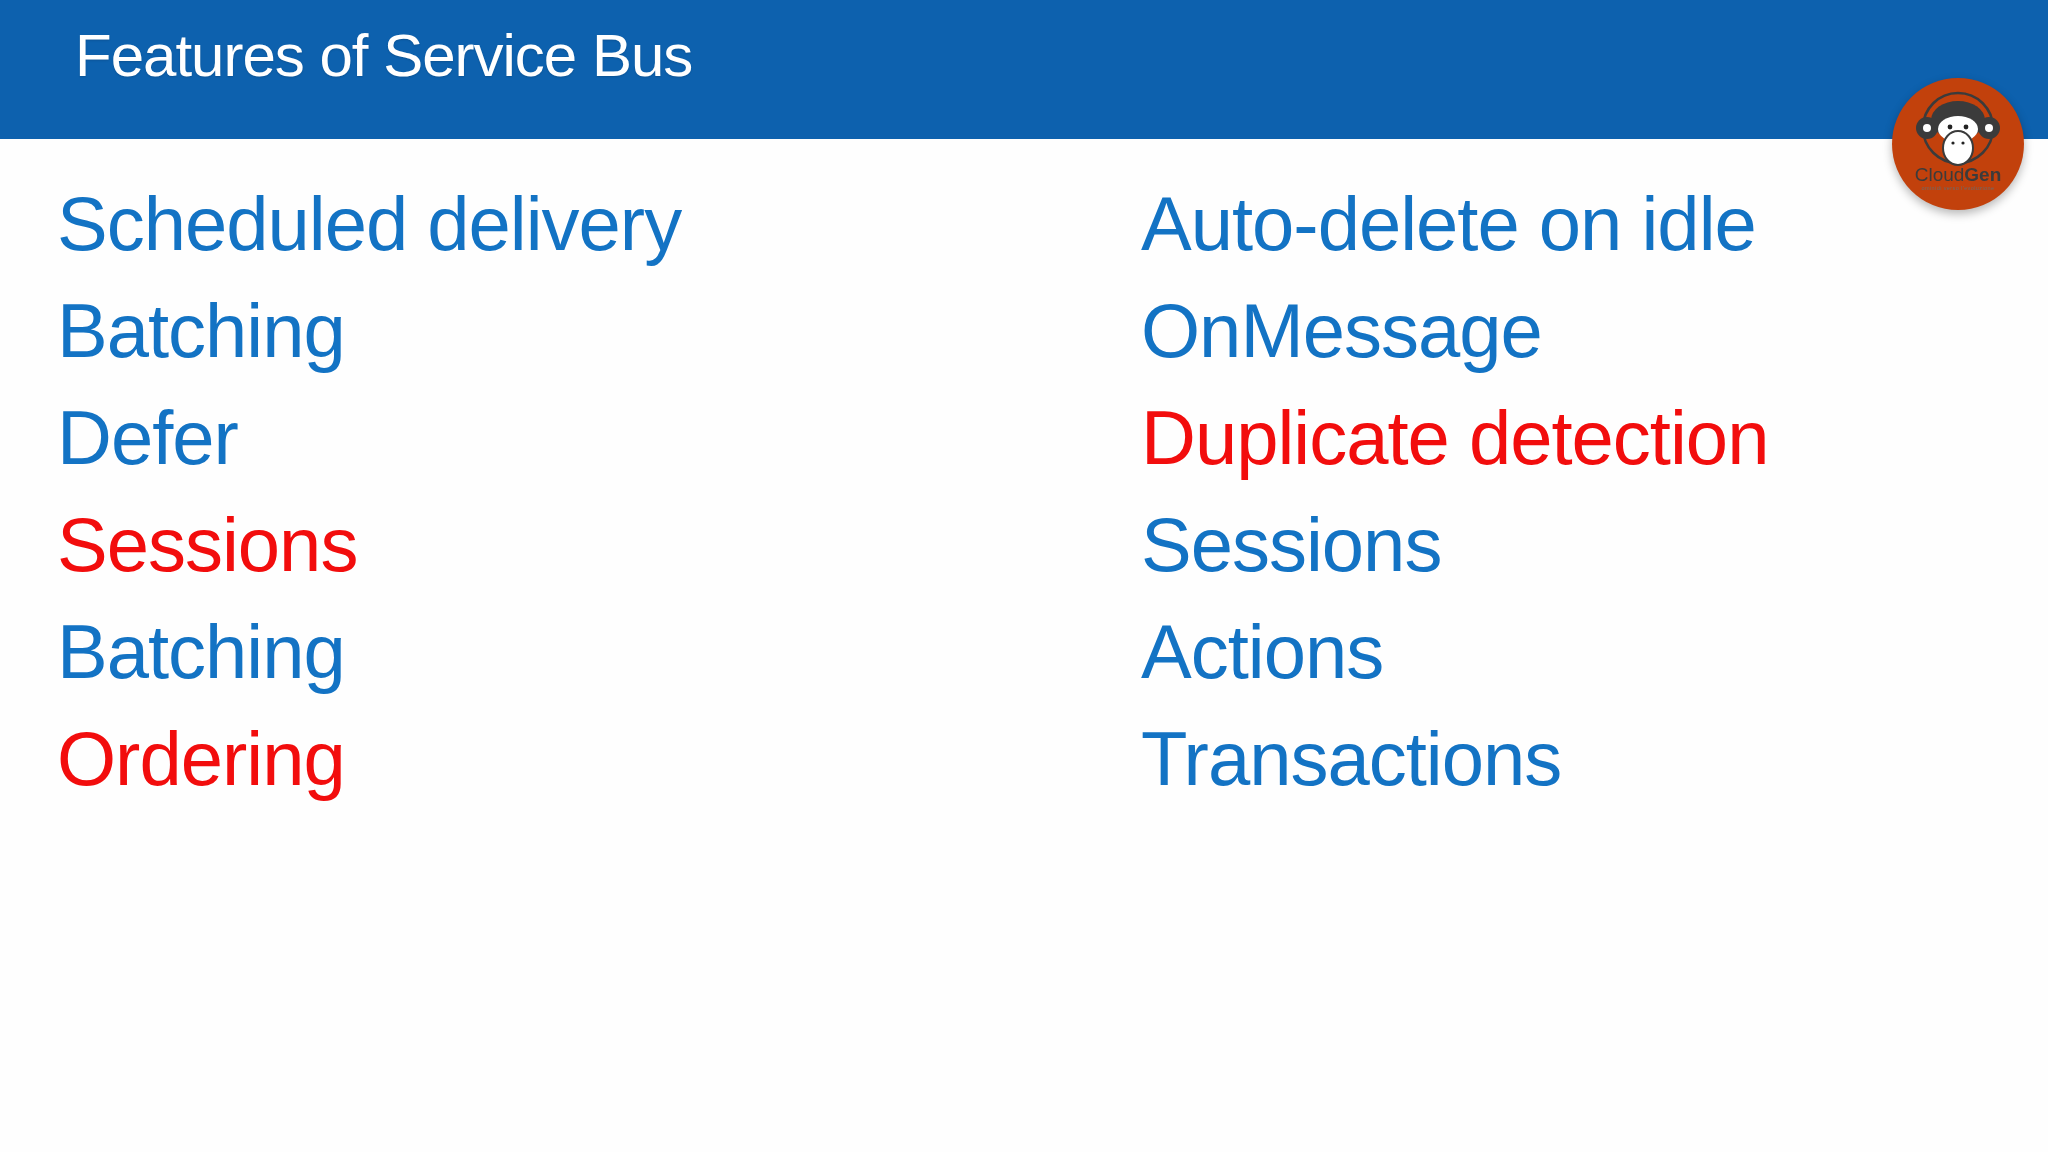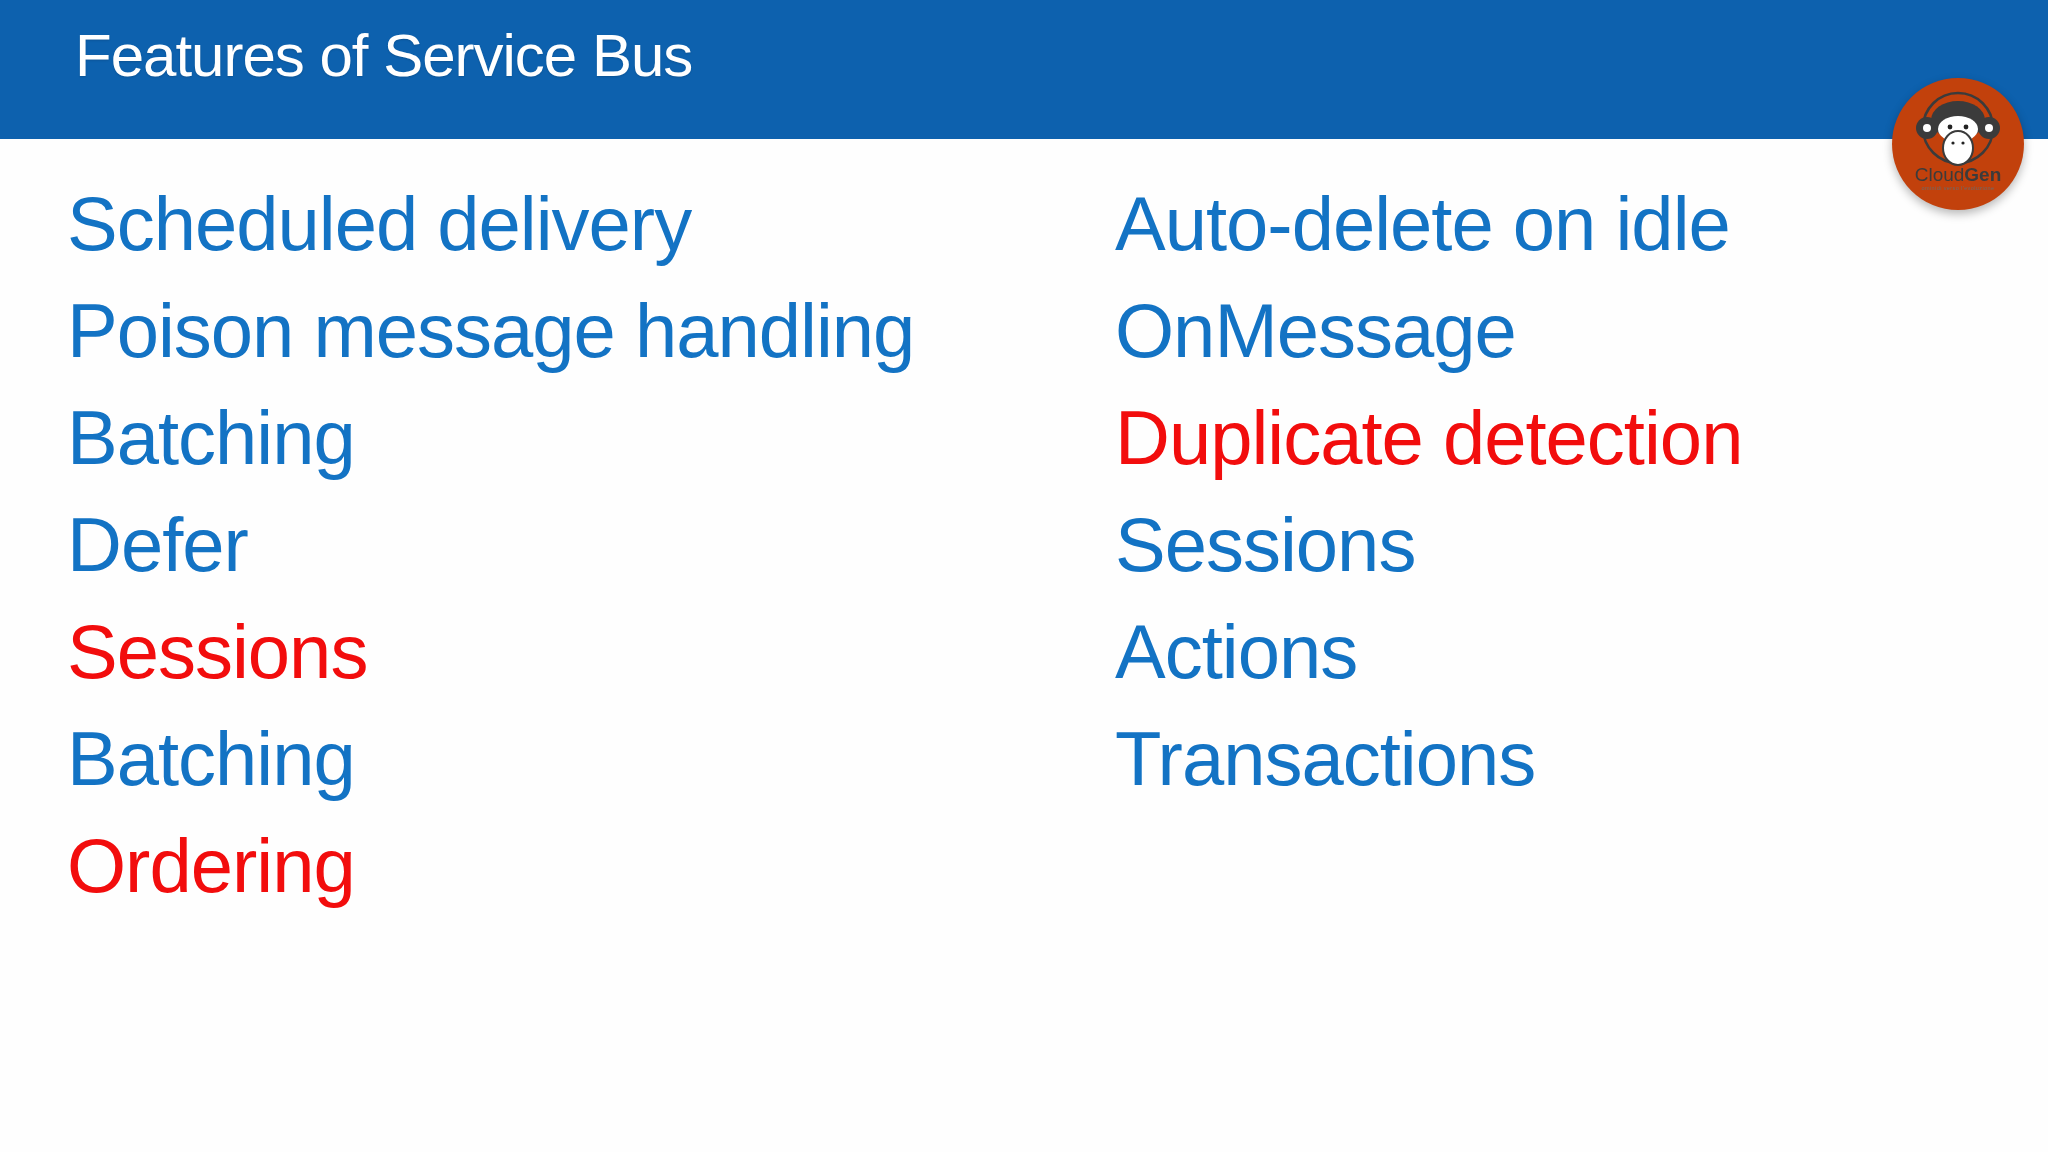--- a/index.html
+++ b/index.html
@@ -52,22 +52,22 @@
     position: absolute;
     top: 170px;
     margin: 0;
     padding: 0;
     list-style: none;
     font-size: 76px;
     line-height: 107px;
     letter-spacing: -1px;
     font-weight: 400;
   }
-  .features-col.left  { left: 67px; }
-  .features-col.right { left: 1115px; }
+  .features-col.left  { left: 57px; }
+  .features-col.right { left: 1141px; }
   .feature {
     color: var(--item-blue, #1373c4);
     white-space: nowrap;
   }
   .feature.red { color: var(--item-red, #f20d0d); }
 </style>
 </head>
 <body>
 
 <div class="slide">
@@ -97,21 +97,20 @@
       <circle cx="61" cy="65" r="1.6" fill="#222222"></circle>
       <circle cx="71" cy="65" r="1.6" fill="#222222"></circle>
 
       <text x="66" y="103" text-anchor="middle" font-family="Liberation Sans, sans-serif" font-size="19" fill="#3b3b3b"><tspan>Cloud</tspan><tspan font-weight="bold">Gen</tspan></text>
       <text x="66" y="112" text-anchor="middle" font-family="Liberation Sans, sans-serif" font-size="5.5" letter-spacing="0.4" fill="#6b6b6b">ominidi verso l'evoluzione</text>
     </svg>
   </div>
 
   <ul class="features-col left">
       <li class="feature">Scheduled delivery</li>
-      <li class="feature">Poison message handling</li>
       <li class="feature">Batching</li>
       <li class="feature">Defer</li>
       <li class="feature red">Sessions</li>
       <li class="feature">Batching</li>
       <li class="feature red">Ordering</li>
     </ul>
 
   <ul class="features-col right">
       <li class="feature">Auto-delete on idle</li>
       <li class="feature">OnMessage</li>

